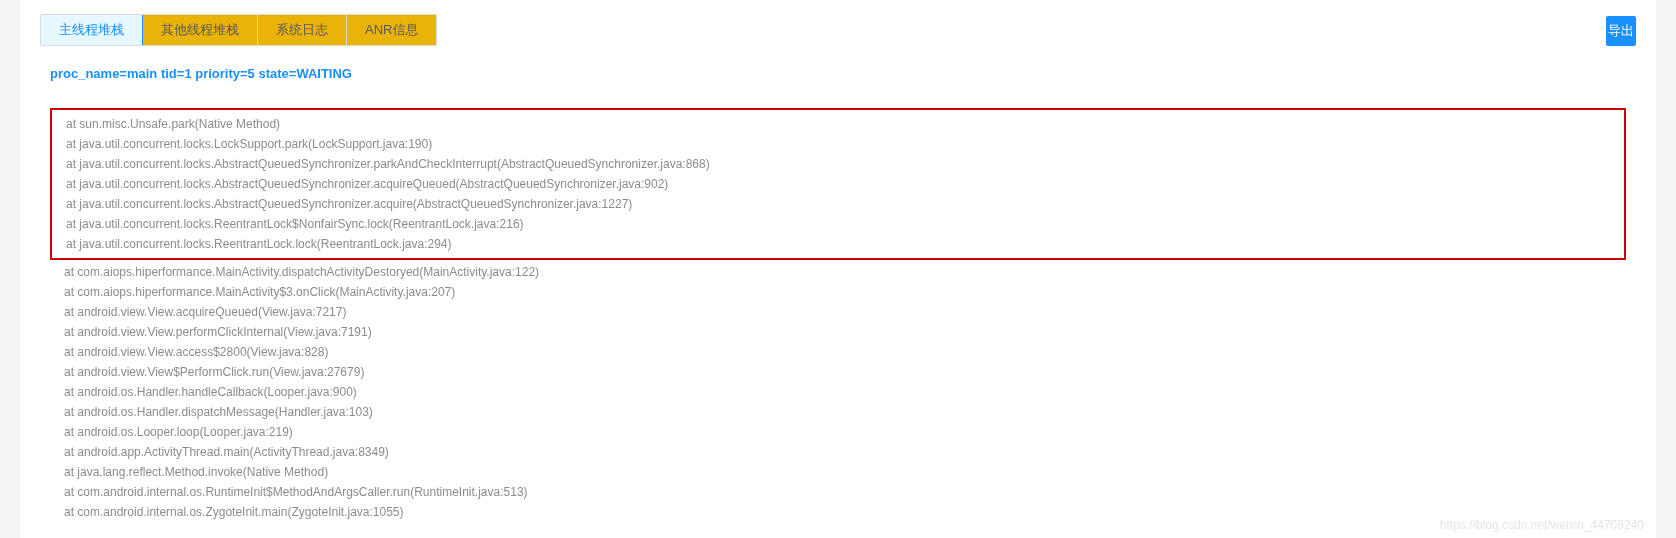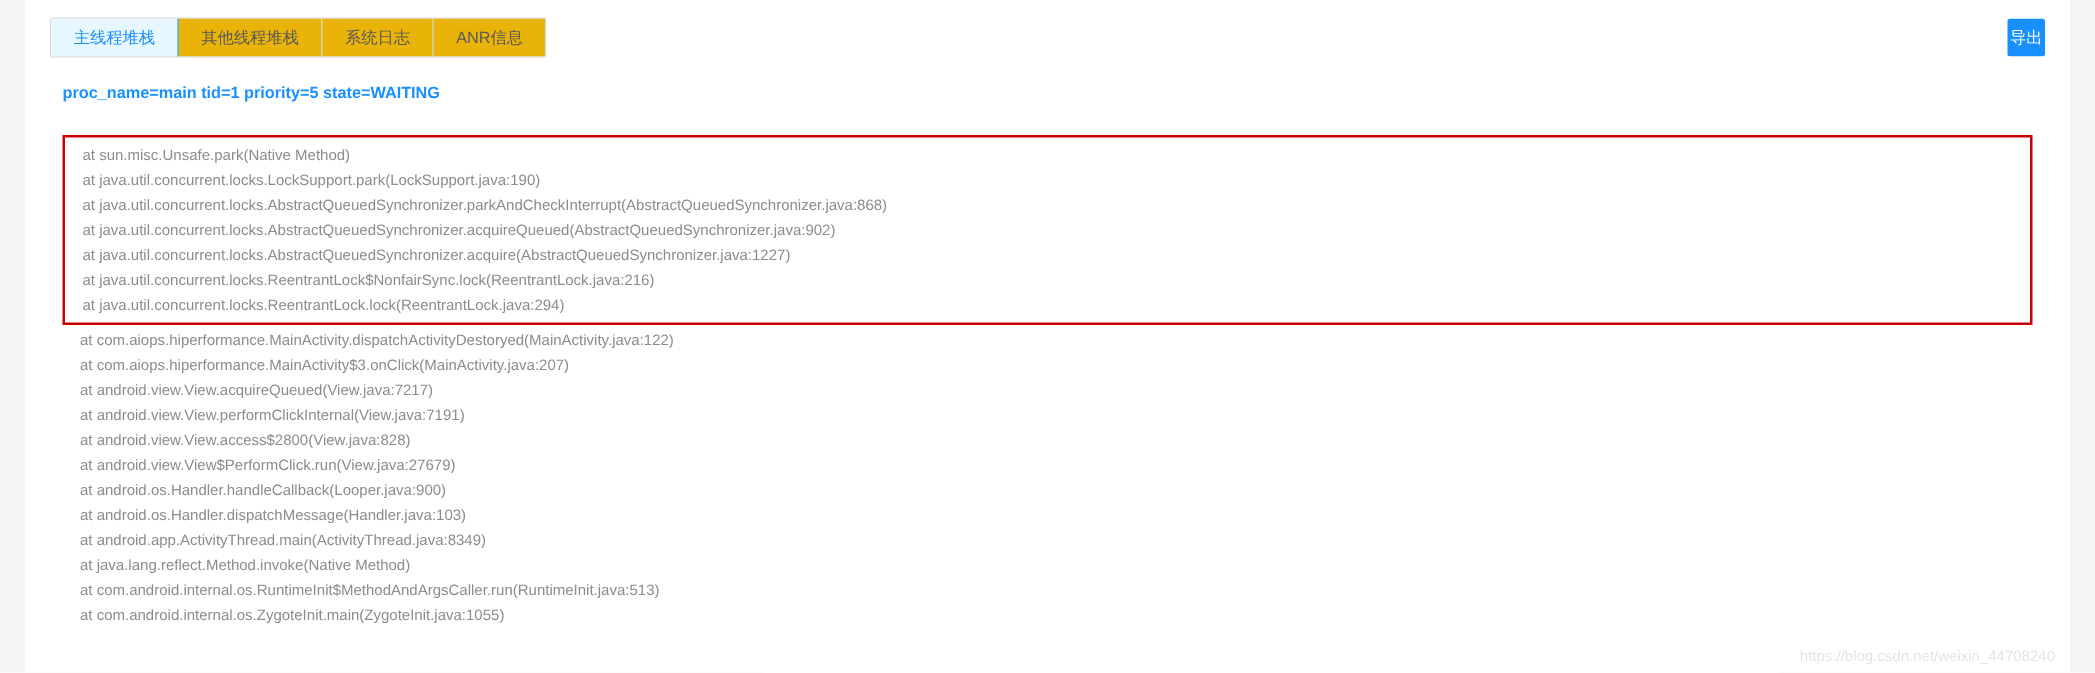--- a/index.html
+++ b/index.html
@@ -16,21 +16,21 @@
     .page {
       background: #fff;
       margin: 0 20px;
       padding: 14px 20px 0 20px;
       min-height: 538px;
       position: relative;
     }
     .top-row {
       display: flex;
       justify-content: space-between;
-      align-items: center;
+      align-items: flex-end;
       margin-bottom: 20px;
     }
     .tabs {
       display: flex;
       border: 1px solid #d9d9d9;
       border-radius: 2px;
     }
     .tab {
       padding: 6px 18px;
       font-size: 13px;
@@ -113,20 +113,21 @@
     </div>
 
     <div class="trace-line">at com.aiops.hiperformance.MainActivity.dispatchActivityDestoryed(MainActivity.java:122)</div>
     <div class="trace-line">at com.aiops.hiperformance.MainActivity$3.onClick(MainActivity.java:207)</div>
     <div class="trace-line">at android.view.View.acquireQueued(View.java:7217)</div>
     <div class="trace-line">at android.view.View.performClickInternal(View.java:7191)</div>
     <div class="trace-line">at android.view.View.access$2800(View.java:828)</div>
     <div class="trace-line">at android.view.View$PerformClick.run(View.java:27679)</div>
     <div class="trace-line">at android.os.Handler.handleCallback(Looper.java:900)</div>
     <div class="trace-line">at android.os.Handler.dispatchMessage(Handler.java:103)</div>
+    <div class="trace-line">at android.os.Looper.loop(Looper.java:219)</div>
     <div class="trace-line">at android.app.ActivityThread.main(ActivityThread.java:8349)</div>
     <div class="trace-line">at java.lang.reflect.Method.invoke(Native Method)</div>
     <div class="trace-line">at com.android.internal.os.RuntimeInit$MethodAndArgsCaller.run(RuntimeInit.java:513)</div>
     <div class="trace-line">at com.android.internal.os.ZygoteInit.main(ZygoteInit.java:1055)</div>
   </div>
 
   <div class="watermark">https://blog.csdn.net/weixin_44708240</div>
 </div>
 
 </body></html>

